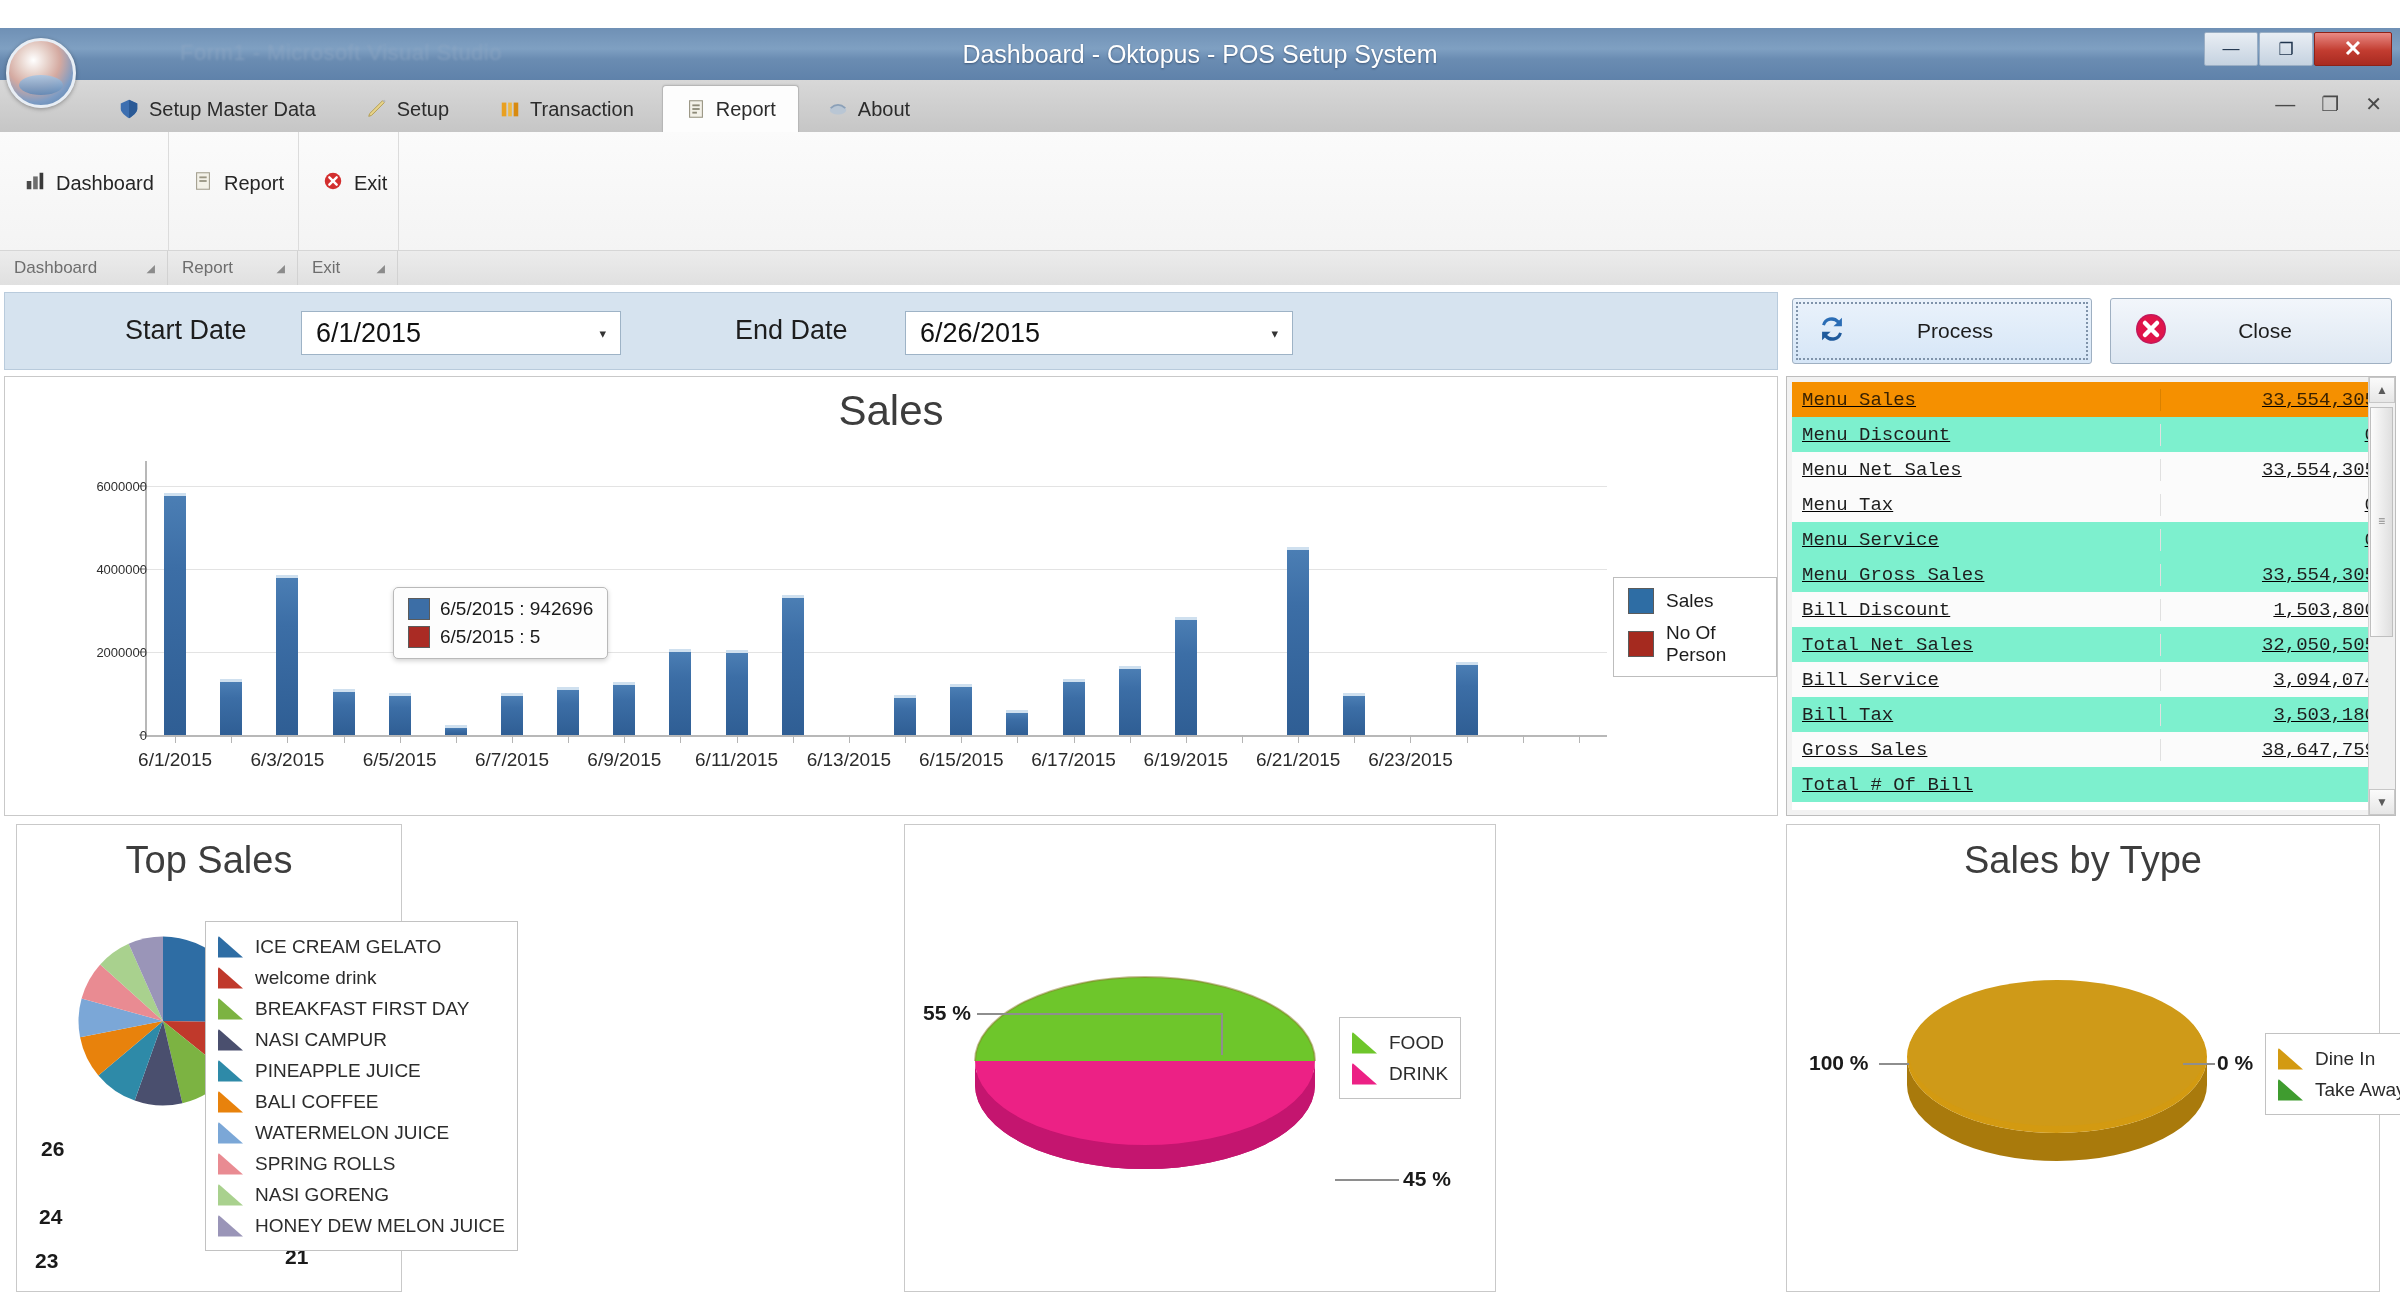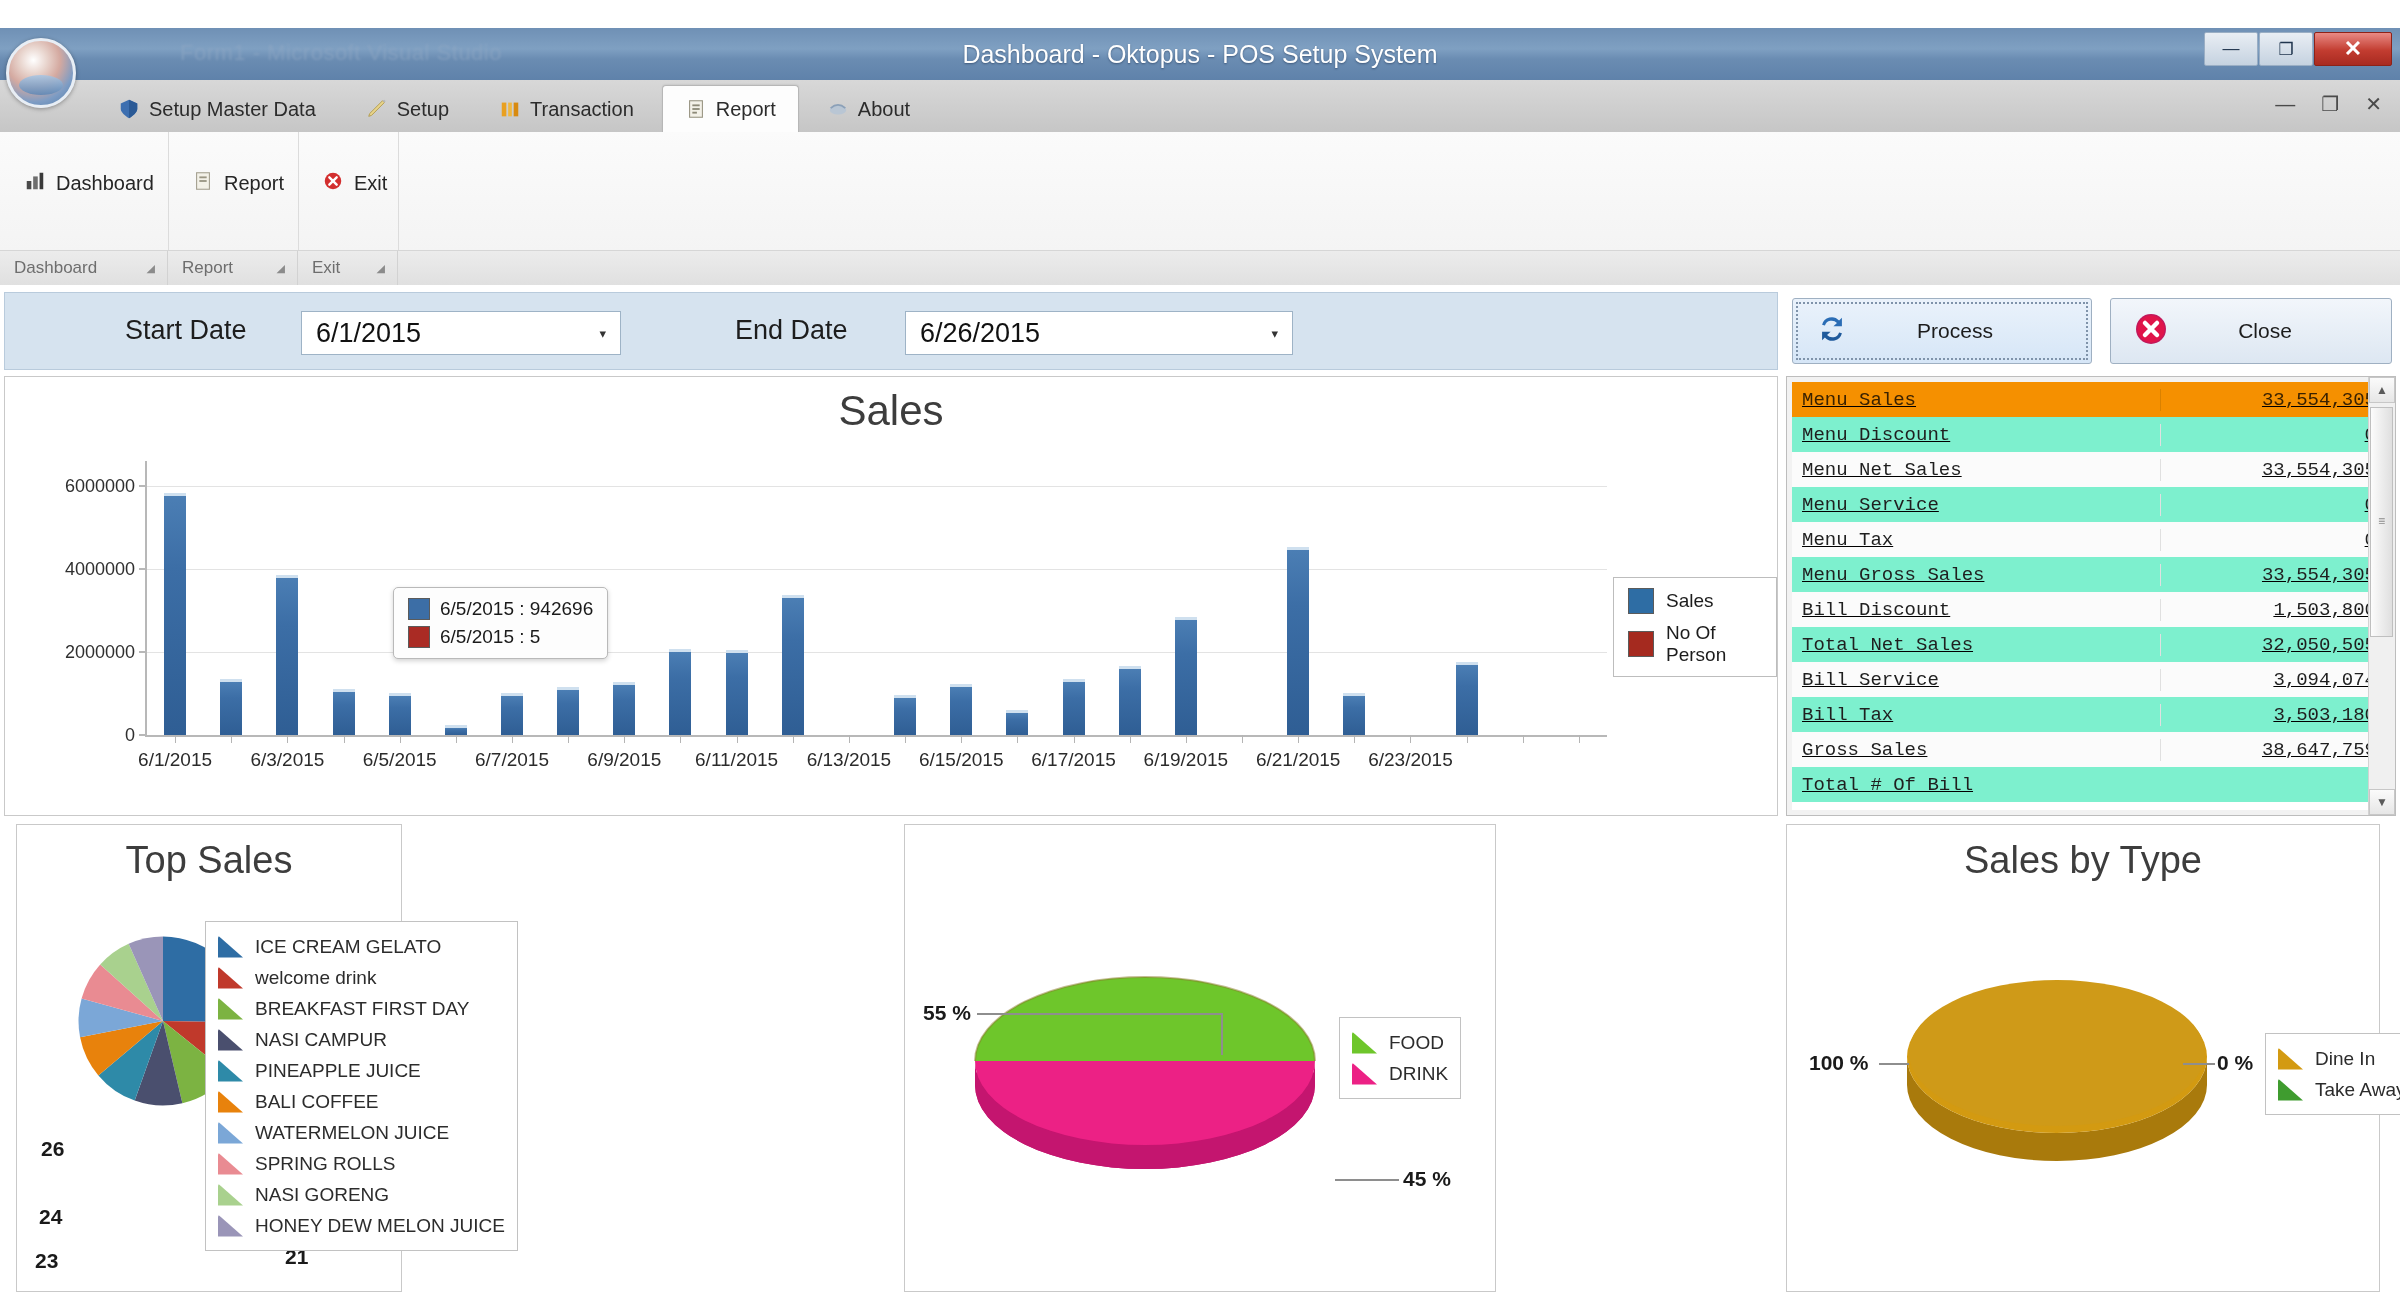--- a/index.html
+++ b/index.html
@@ -132,22 +132,22 @@
     position:absolute;left:4px;top:376px;width:1774px;height:440px;
     background:#ffffff;border:1px solid #c9c9c9;box-sizing:border-box;
   }
   .chart-title{
     position:absolute;left:0;top:10px;width:100%;text-align:center;
     font-size:42px;color:#3d3d3d;font-weight:400;
   }
   .plot{position:absolute;left:140px;top:84px;width:1460px;height:274px;
         background:#ffffff;border-left:2px solid #b8b8b8;border-bottom:2px solid #b8b8b8;}
   .gridline{position:absolute;left:0;width:100%;height:1px;background:#e3e3e3;}
-  .ytick{position:absolute;right:100%;margin-right:12px;transform:translateY(-50%);
-         font-size:18px;color:#2f2f2f;white-space:nowrap;}
+  .ytick{position:absolute;right:100%;transform:translateY(-50%);
+         font-size:13px;color:#2f2f2f;white-space:nowrap;}
   .ytickmark{position:absolute;right:100%;width:8px;height:2px;background:#b8b8b8;transform:translateY(-1px);}
   .bar{position:absolute;bottom:0;width:22px;
        background:linear-gradient(to bottom,#4b7eb4 0%,#3c6ea6 30%,#2f5e94 100%);
        border-top:3px solid #cfe0ef;}
   .xtickmark{position:absolute;top:100%;width:1px;height:8px;background:#b5b5b5;}
   .xlab{position:absolute;top:100%;margin-top:14px;transform:translateX(-50%);
         font-size:19px;color:#2b2b2b;white-space:nowrap;}
   .tooltip{
     position:absolute;background:#fdfdfd;border:1px solid #b9b9b9;border-radius:5px;
     padding:10px 14px;box-shadow:0 2px 5px rgba(0,0,0,.18);
@@ -485,26 +485,26 @@
           <div class="v">33,554,305</div>
         </div>
         <div class="grow alt">
           <div class="k">Menu Discount</div>
           <div class="v">0</div>
         </div>
         <div class="grow plain">
           <div class="k">Menu Net Sales</div>
           <div class="v">33,554,305</div>
         </div>
+        <div class="grow plain">
+          <div class="k">Menu Tax</div>
+          <div class="v">0</div>
+        </div>
         <div class="grow alt">
           <div class="k">Menu Service</div>
-          <div class="v">0</div>
-        </div>
-        <div class="grow plain">
-          <div class="k">Menu Tax</div>
           <div class="v">0</div>
         </div>
         <div class="grow alt">
           <div class="k">Menu Gross Sales</div>
           <div class="v">33,554,305</div>
         </div>
         <div class="grow plain">
           <div class="k">Bill Discount</div>
           <div class="v">1,503,800</div>
         </div>

